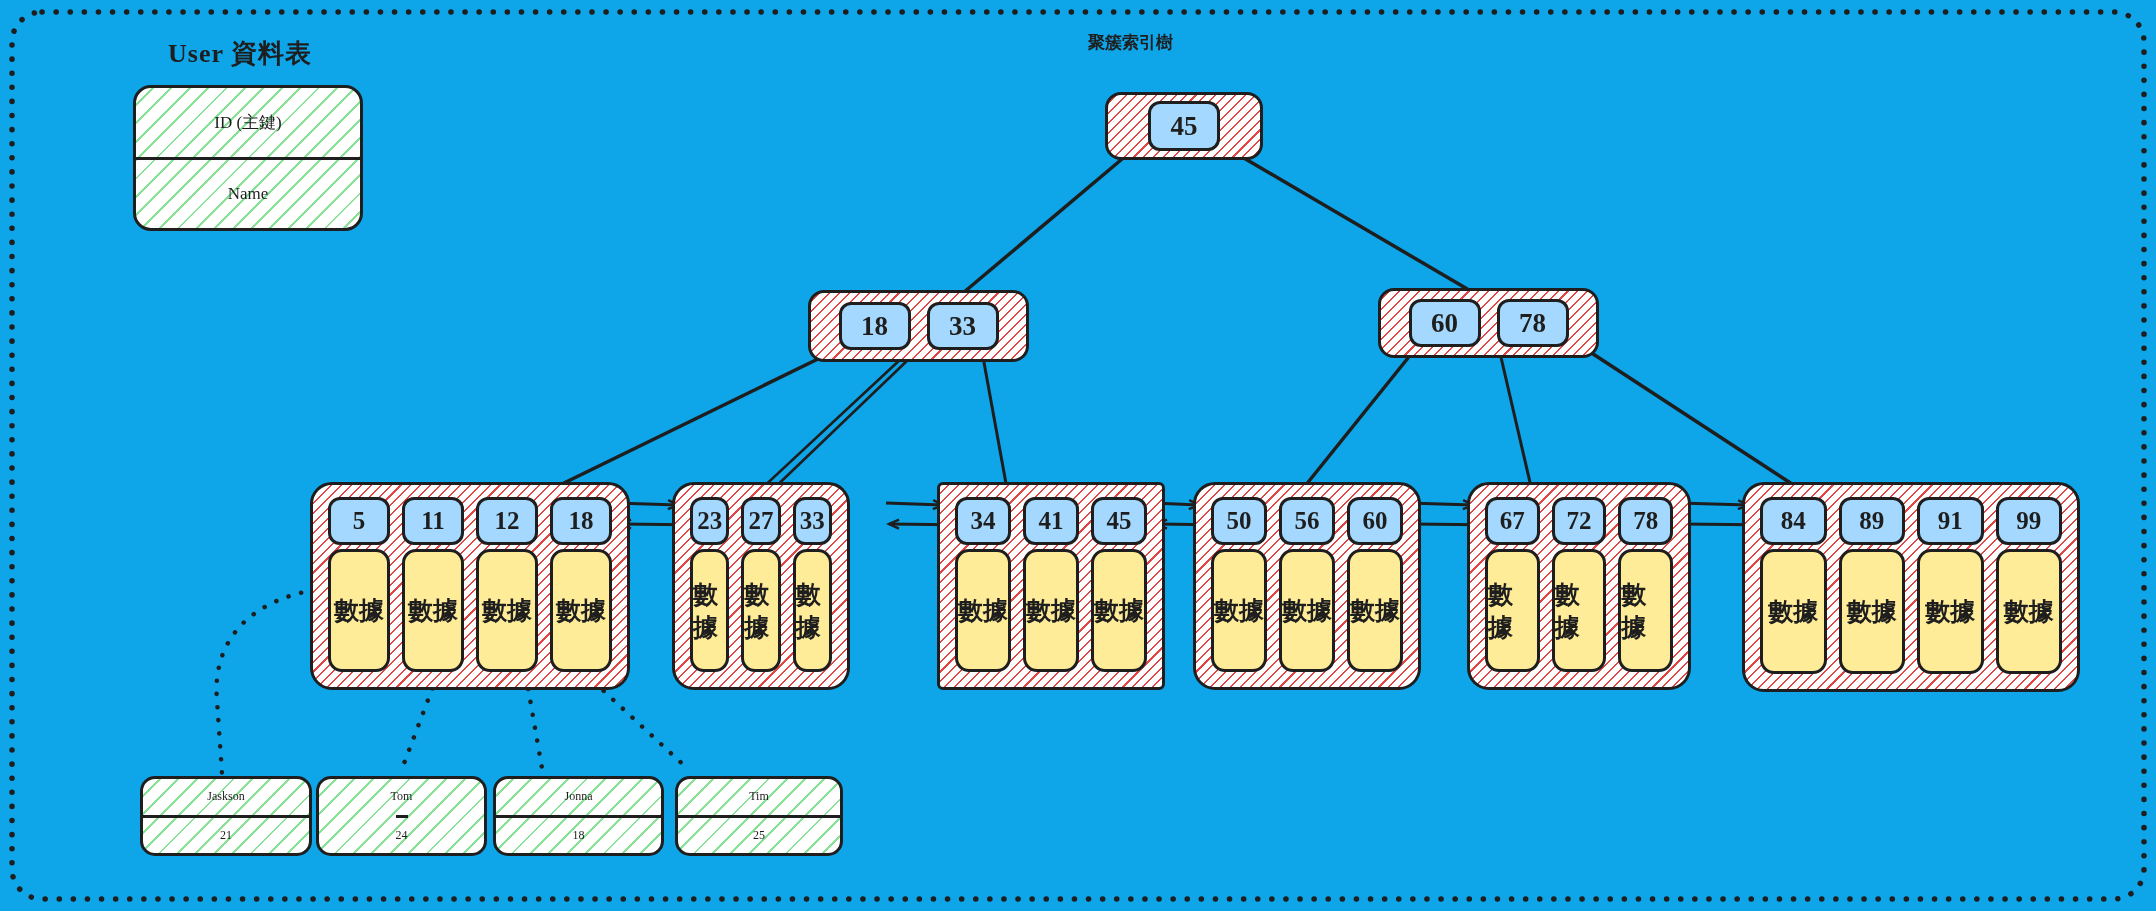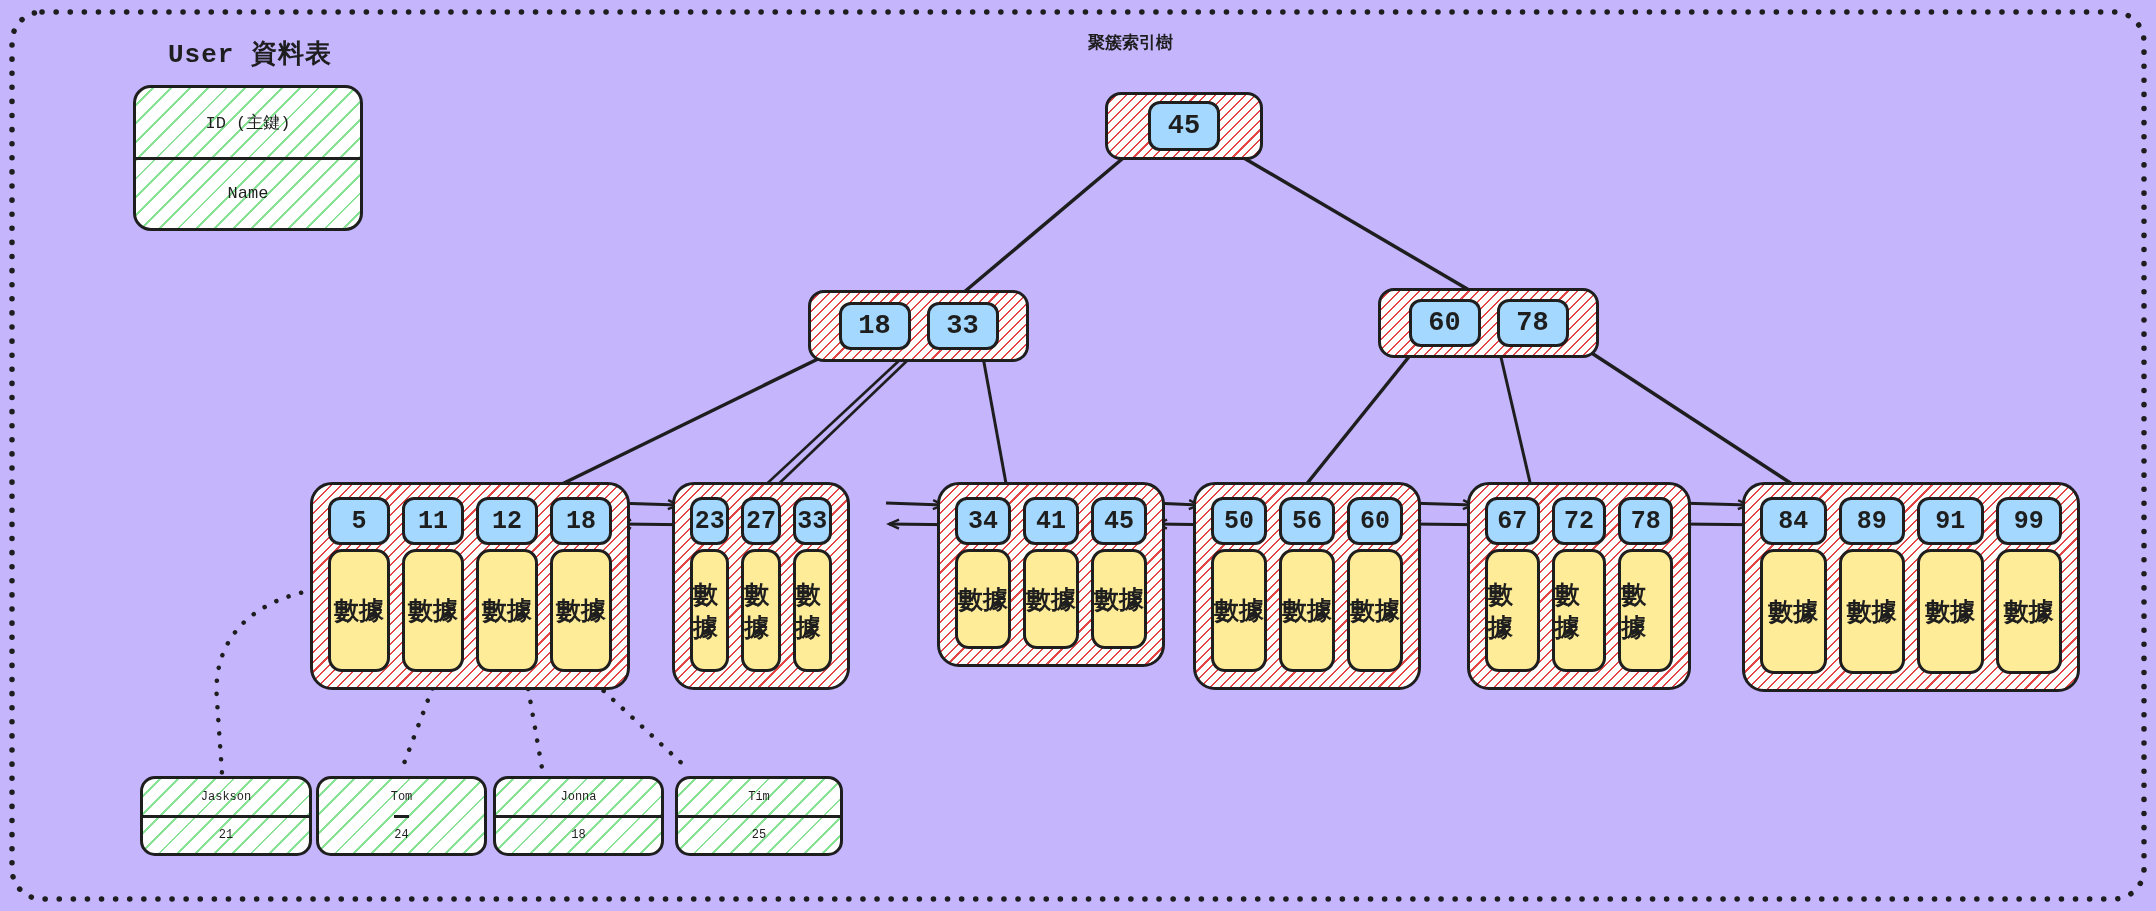--- a/index.html
+++ b/index.html
@@ -1,17 +1,17 @@
 <!DOCTYPE html>
 <html><head>
 <meta charset="utf-8">
 <style>
   html,body{margin:0;padding:0;background:#ffffff;}
-  .stage{position:relative;width:2156px;height:911px;background:#c4b5fd;overflow:hidden;
-         font-family:Liberation Mono, monospace;color:#1e1e1e;}
+  .stage{position:relative;width:2156px;height:911px;background:#0ea5e9;overflow:hidden;
+         font-family:Liberation Serif, serif;color:#1e1e1e;}
   .abs{position:absolute;}
   svg.overlay{position:absolute;left:0;top:0;z-index:0;}
   .layer{position:absolute;left:0;top:0;width:100%;height:100%;z-index:1;}
 
   
   .hatch-red{background-color:#fff;
     background-image:repeating-linear-gradient(135deg,
       rgba(224,49,49,0) 0px, rgba(224,49,49,0) 5.5px,
       rgba(224,49,49,0.9) 5.5px, rgba(224,49,49,0.9) 7px);}
   .hatch-green{background-color:#fff;
@@ -144,21 +144,21 @@
       <div class="leafcol">
         <div class="key">27</div>
         <div class="data">數據</div>
       </div>
       <div class="leafcol">
         <div class="key">33</div>
         <div class="data">數據</div>
       </div>
     </div>
 
-    <div class="abs leaf hatch-red" style="left:937px;top:482px;width:228px;height:185px;">
+    <div class="abs leaf hatch-red" style="left:937px;top:482px;width:228px;height:208px;border-radius:6px;">
       <div class="leafcol">
         <div class="key">34</div>
         <div class="data">數據</div>
       </div>
       <div class="leafcol">
         <div class="key">41</div>
         <div class="data">數據</div>
       </div>
       <div class="leafcol">
         <div class="key">45</div>

